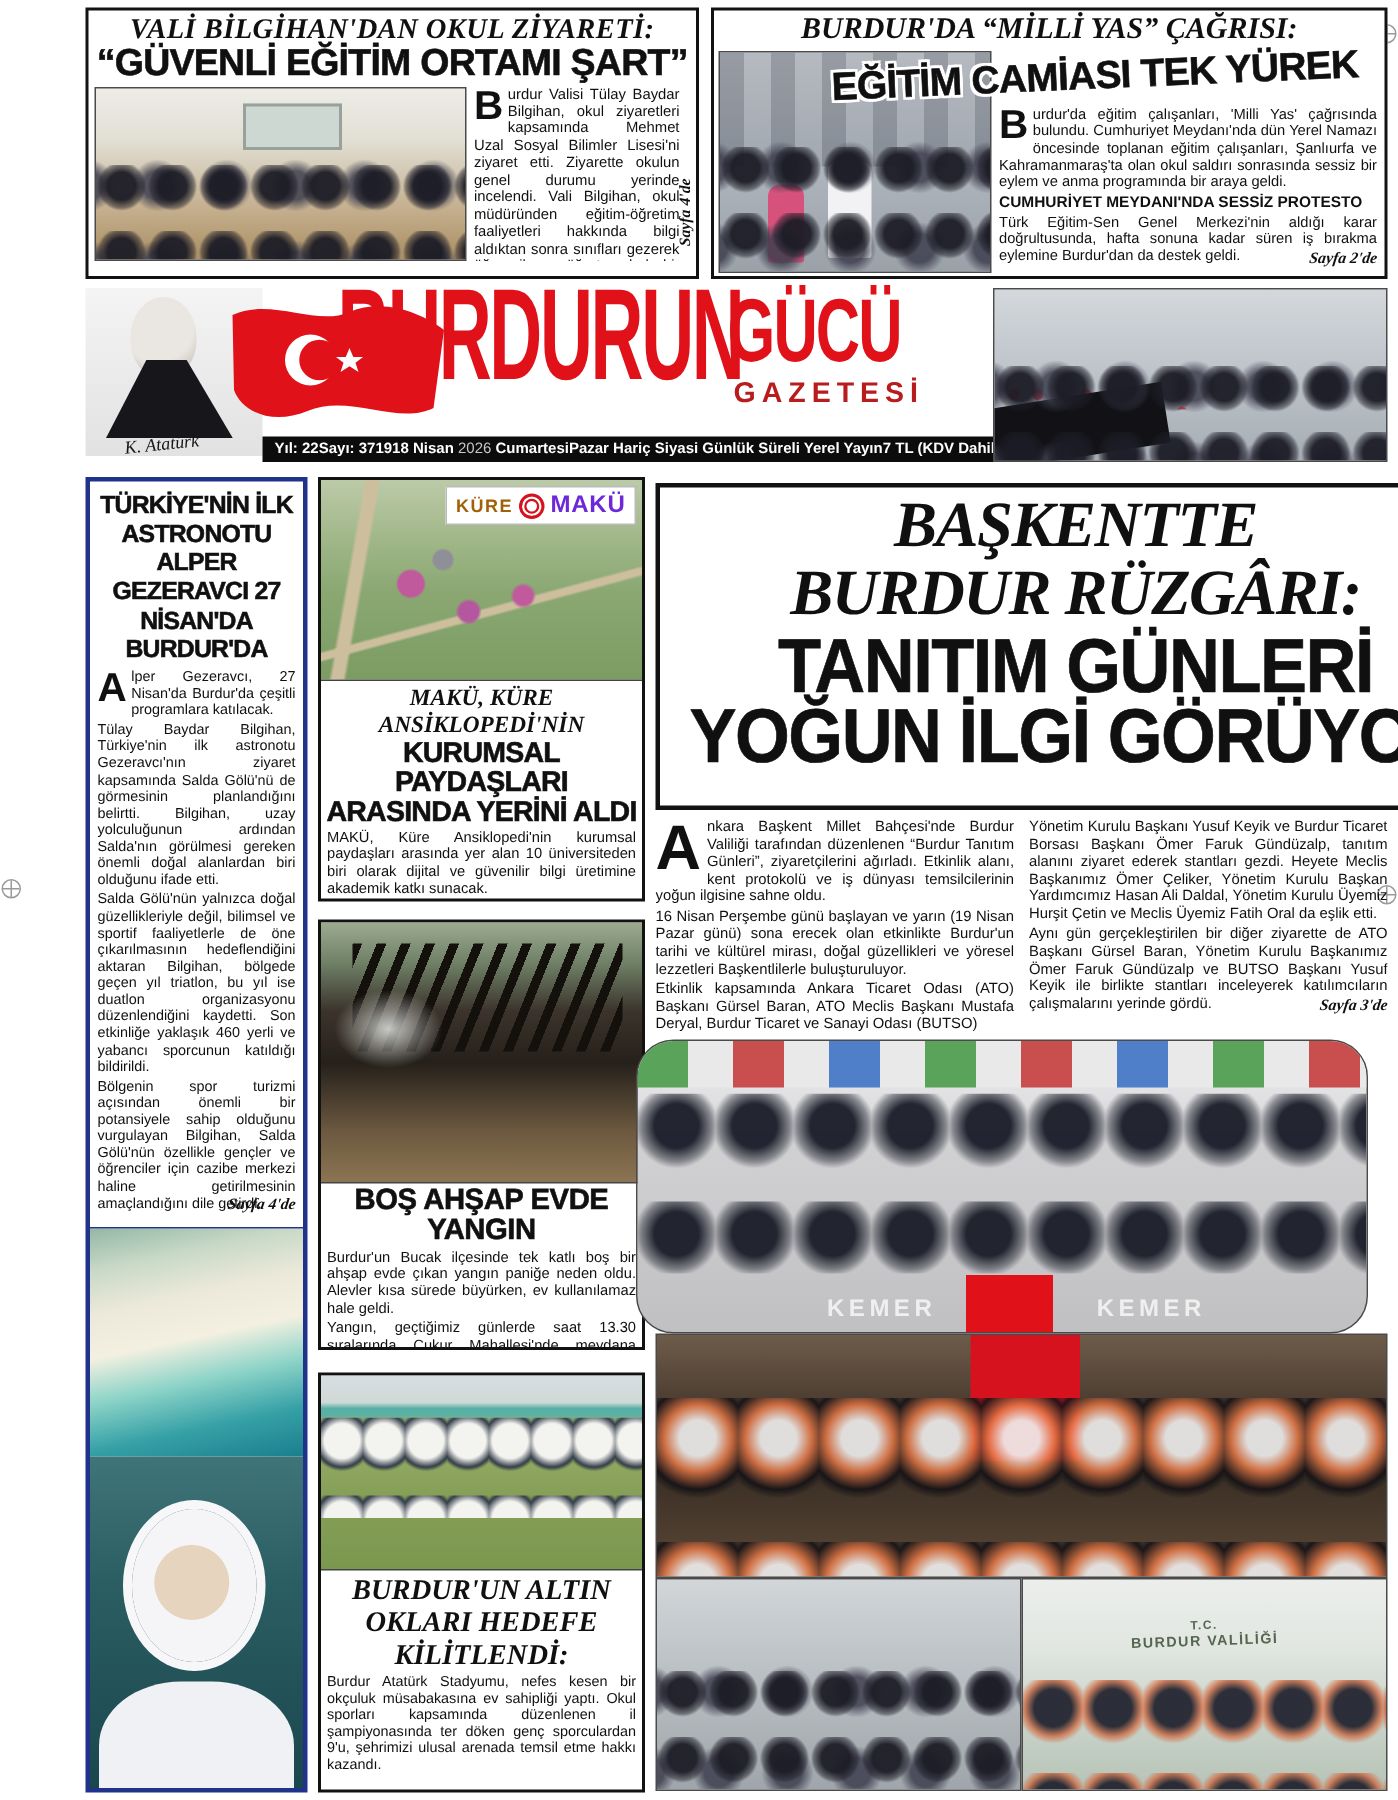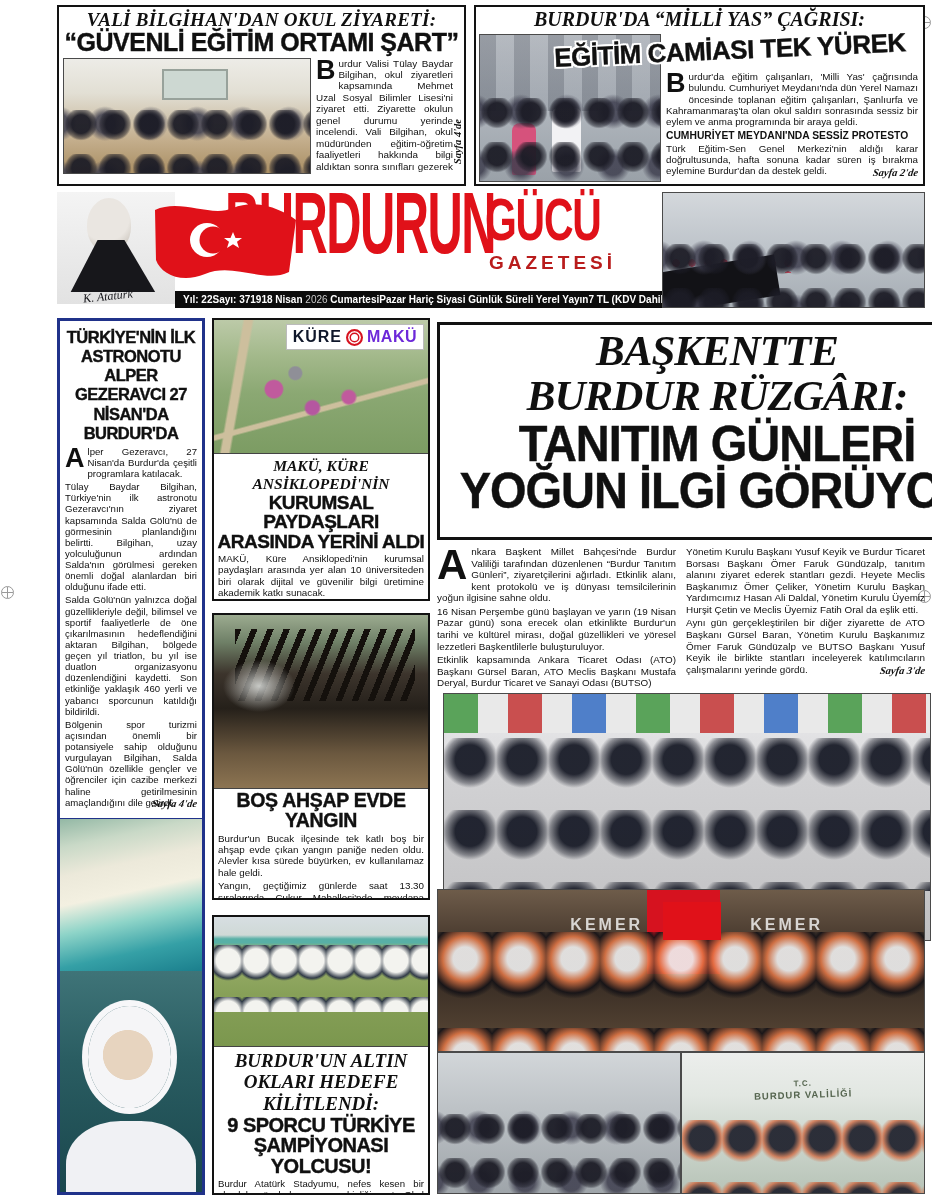--- a/index.html
+++ b/index.html
@@ -52,21 +52,21 @@
   .ph-campus::before{content:"";position:absolute;inset:0;
     background-image:
       radial-gradient(circle at 28% 52%, #c05a9d 5%, transparent 6%),
       radial-gradient(circle at 46% 66%, #b557a0 4.5%, transparent 6%),
       radial-gradient(circle at 63% 58%, #c05a9d 4%, transparent 5.5%),
       radial-gradient(circle at 38% 40%, #8f8f97 4%, transparent 5%),
       linear-gradient(100deg, transparent 12%, #cdbf9d 13%, #cdbf9d 16%, transparent 17%),
       linear-gradient(165deg, transparent 60%, #cdbf9d 61%, #cdbf9d 63%, transparent 64%);}
   .maku-logo{position:absolute;top:4px;right:4px;background:#fff;border:1px solid #bbb;
     display:flex;align-items:center;gap:4px;padding:3px 6px;}
-  .maku-logo .kure{font-weight:bold;font-size:16px;letter-spacing:1px;color:#0f172a;}
+  .maku-logo .kure{font-weight:bold;font-size:12px;letter-spacing:1px;color:#a16207;}
   .maku-logo .atom{width:13px;height:13px;border:2px solid #d6121f;border-radius:50%;
     box-shadow:inset 0 0 0 1.5px #fff, inset 0 0 0 3px #d6121f;}
   .maku-logo .maku{font-weight:bold;font-size:16px;color:#6d28d9;letter-spacing:.5px;}
   .ph-lake{background:linear-gradient(168deg,#93b8a5 0%,#c9d9c7 16%,#ece9da 32%,#f3f0e1 48%,#8ed4c8 64%,#35a0a6 82%,#1b7f8d 100%);}
   .ph-astro{background:linear-gradient(180deg,#3f7478 0%,#2a5d62 40%,#1a474d 100%);}
   .ph-astro::before{content:"";position:absolute;top:16%;left:20%;width:58%;height:46%;border-radius:50%;
     background:radial-gradient(circle at 48% 48%, #e7d4bf 0 36%, #f5f5f7 37% 100%);
     box-shadow:0 0 0 6px #f7f7f9;}
   .ph-astro::after{content:"";position:absolute;bottom:-14%;left:4%;width:92%;height:46%;
     background:#f0f1f4;border-radius:42% 42% 0 0;}
@@ -164,21 +164,21 @@
   #archery-box .body{font-size:9.6px;padding:2px 4px 0;}
   
   #main-head-box{left:437px;top:322px;width:560px;height:218px;border:3px solid #121212;
     text-align:center;padding-top:4px;overflow:hidden;}
   #main-head-box .kick{font-size:43px;line-height:1.04;letter-spacing:-1px;}
   #main-head-box .hl{font-size:47px;line-height:1.0;letter-spacing:-1px;margin-top:2px;}
   #main-head-box .hl span{display:inline-block;transform:scaleY(1.08);}
   #main-body{left:437px;top:546px;width:488px;height:146px;display:flex;gap:10px;position:absolute;}
   #main-body .mcol{flex:1;font-size:9.9px;text-align:justify;line-height:1.17;overflow:hidden;}
   #main-body p{margin:0 0 2px 0;}
-  #ph-meeting{left:443px;top:693px;width:488px;height:248px;position:absolute;}
+  #ph-meeting{left:424px;top:693px;width:488px;height:196px;position:absolute;border-radius:25px;}
   #ph-shawls{left:437px;top:889px;width:488px;height:163px;position:absolute;}
   #ph-crowd2{left:437px;top:1052px;width:244px;height:142px;position:absolute;}
   #ph-tent{left:681px;top:1052px;width:244px;height:142px;position:absolute;}
 </style>
 </head>
 <body>
 
 <div id="page">
 
   <div class="regmark" style="left:1px;top:586px;"></div>
@@ -283,21 +283,20 @@
     <div class="body">
       <p>Burdur'un Bucak ilçesinde tek katlı boş bir ahşap evde çıkan yangın paniğe neden oldu. Alevler kısa sürede büyürken, ev kullanılamaz hale geldi.</p>
       <p>Yangın, geçtiğimiz günlerde saat 13.30 sıralarında Çukur Mahallesi'nde meydana geldi. Edinilen bilgilere göre, M.A.'ya ait boş ahşap evde henüz bilinmeyen bir nedenle yangın çıktı.</p>
 
     </div>
   </section>
 
   <section class="box bordered midbox" id="archery-box">
     <div class="ph ph-field"></div>
     <div class="kick">BURDUR'UN ALTIN OKLARI HEDEFE KİLİTLENDİ:</div>
-    <div class="hl">9 SPORCU TÜRKİYE ŞAMPİYONASI YOLCUSU!</div>
     <div class="body">
       <p>Burdur Atatürk Stadyumu, nefes kesen bir okçuluk müsabakasına ev sahipliği yaptı. Okul sporları kapsamında düzenlenen il şampiyonasında ter döken genç sporculardan 9'u, şehrimizi ulusal arenada temsil etme hakkı kazandı.</p>
 
     </div>
   </section>
 
   <section class="box" id="main-head-box">
     <div class="kick">
       <div>BAŞKENTTE</div>
       <div>BURDUR RÜZGÂRI:</div>

